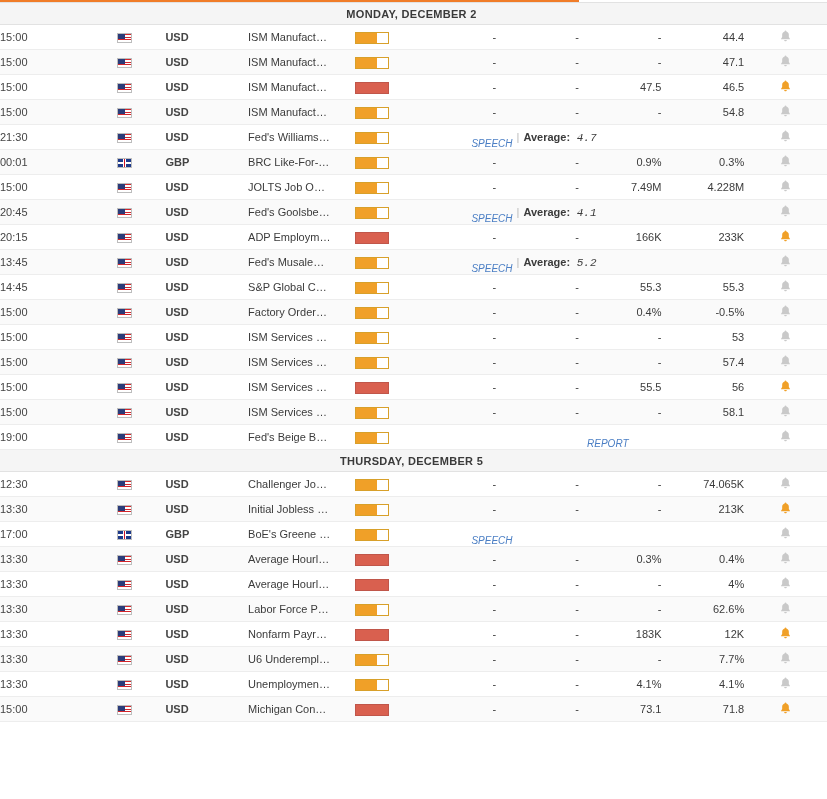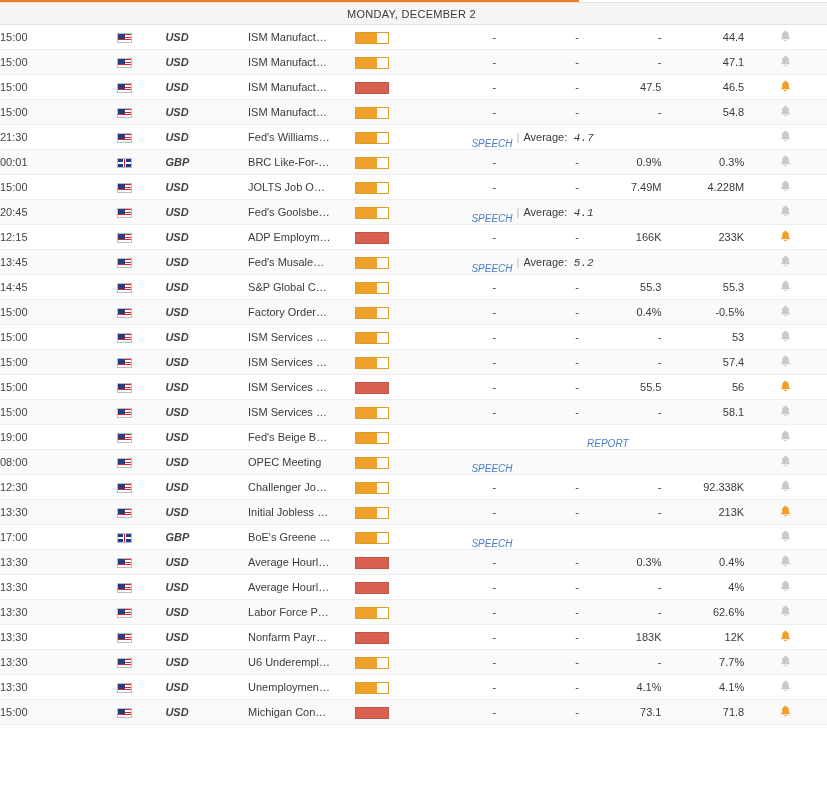--- a/index.html
+++ b/index.html
@@ -16,21 +16,21 @@
     overflow: hidden;
   }
   #calendar {
     width: 827px;
     border-collapse: collapse;
     table-layout: fixed;
   }
   .day-header td {
     background: #f5f5f5;
     text-align: center;
-    font-weight: normal;
+    font-weight: bold;
     font-size: 11px;
     color: #3a3a3a;
     letter-spacing: 0.3px;
     padding: 5px 4px 4px 0;
     border-top: 1px solid #e2e2e2;
     border-bottom: 1px solid #e2e2e2;
   }
   tr.event-row {
     height: 25px;
   }
@@ -52,21 +52,20 @@
   }
   .c-flag {
     width: 18px;
     text-align: center;
   }
   .c-cur {
     width: 26px;
     font-weight: bold;
     color: #444;
     font-size: 11px;
-    font-style: italic;
   }
   .c-event {
     padding-left: 6px;
     color: #3b3b3b;
     font-size: 11px;
     white-space: nowrap;
     overflow: hidden;
     text-overflow: ellipsis;
   }
   .c-imp {
@@ -162,21 +161,21 @@
   .tagtext {
     color: #4a7ec4;
     font-style: italic;
     font-size: 10px;
     margin-top: 12px;
   }
   .avgtext {
     color: #3b3b3b;
     font-size: 11px;
   }
-  .avgtext b { font-weight: normal; }
+  .avgtext b { font-weight: bold; }
   .avgtext i { font-style: italic; color: #3b3b3b; font-family: Liberation Mono, monospace; }
   .sep { color: #bbb; padding: 0 4px; }
 
   .bell {
     font-size: 12px;
     color: #c9c9c9;
     line-height: 1;
     cursor: pointer;
   }
   .bell.on {
@@ -320,21 +319,21 @@
             <span class="tagtext">SPEECH</span>
             <span class="sep">|</span>
             <span class="avgtext"><b>Average:</b><i> 4.1</i></span>
           </div>
         </td>
         <td class="c-bell"><span class="bell"><svg width="11" height="12" viewBox="0 0 16 18" fill="currentColor">
               <path d="M8 0.6c-.7 0-1.3.6-1.3 1.3v.5C4.5 3 3 4.9 3 7.2v3.4L1.4 13c-.3.4 0 .9.5.9h12.2c.5 0 .8-.5.5-.9L13 10.6V7.2c0-2.3-1.5-4.2-3.7-4.8v-.5c0-.7-.6-1.3-1.3-1.3zM6 15c0 1.1.9 2 2 2s2-.9 2-2H6z"></path>
             </svg></span></td>
       </tr>
       <tr class="event-row">
-        <td class="c-time">12:15</td>
+        <td class="c-time">20:15</td>
         <td class="c-flag"><span class="flag us"></span></td>
         <td class="c-cur">USD</td>
         <td class="c-event">ADP Employment Change (Nov)</td>
         <td class="c-imp"><span class="imp high"><span class="fill"></span></span></td>
         <td class="c-col">-</td>
         <td class="c-col">-</td>
         <td class="c-col">166K</td>
         <td class="c-col">233K</td>
         <td class="c-bell"><span class="bell on"><svg width="11" height="12" viewBox="0 0 16 18" fill="currentColor">
               <path d="M8 0.6c-.7 0-1.3.6-1.3 1.3v.5C4.5 3 3 4.9 3 7.2v3.4L1.4 13c-.3.4 0 .9.5.9h12.2c.5 0 .8-.5.5-.9L13 10.6V7.2c0-2.3-1.5-4.2-3.7-4.8v-.5c0-.7-.6-1.3-1.3-1.3zM6 15c0 1.1.9 2 2 2s2-.9 2-2H6z"></path>
@@ -449,78 +448,66 @@
         <td class="c-imp"><span class="imp med"><span class="fill"></span></span></td>
         <td class="c-col tag" colspan="4">
           <div style="display: flex; align-items: center; justify-content: center; padding-left: 58px;">
             <span class="tagtext">REPORT</span>
           </div>
         </td>
         <td class="c-bell"><span class="bell"><svg width="11" height="12" viewBox="0 0 16 18" fill="currentColor">
               <path d="M8 0.6c-.7 0-1.3.6-1.3 1.3v.5C4.5 3 3 4.9 3 7.2v3.4L1.4 13c-.3.4 0 .9.5.9h12.2c.5 0 .8-.5.5-.9L13 10.6V7.2c0-2.3-1.5-4.2-3.7-4.8v-.5c0-.7-.6-1.3-1.3-1.3zM6 15c0 1.1.9 2 2 2s2-.9 2-2H6z"></path>
             </svg></span></td>
       </tr>
-      <tr class="event-row alt">
-        <td class="c-time">08:00</td>
-        <td class="c-flag"><span class="flag us"></span></td>
-        <td class="c-cur">USD</td>
-        <td class="c-event">OPEC Meeting</td>
+      <tr class="day-header">
+        <td colspan="10">THURSDAY, DECEMBER 5</td>
+      </tr>
+      <tr class="event-row">
+        <td class="c-time">12:30</td>
+        <td class="c-flag"><span class="flag us"></span></td>
+        <td class="c-cur">USD</td>
+        <td class="c-event">Challenger Job Cuts (Nov)</td>
+        <td class="c-imp"><span class="imp med"><span class="fill"></span></span></td>
+        <td class="c-col">-</td>
+        <td class="c-col">-</td>
+        <td class="c-col">-</td>
+        <td class="c-col">74.065K</td>
+        <td class="c-bell"><span class="bell"><svg width="11" height="12" viewBox="0 0 16 18" fill="currentColor">
+              <path d="M8 0.6c-.7 0-1.3.6-1.3 1.3v.5C4.5 3 3 4.9 3 7.2v3.4L1.4 13c-.3.4 0 .9.5.9h12.2c.5 0 .8-.5.5-.9L13 10.6V7.2c0-2.3-1.5-4.2-3.7-4.8v-.5c0-.7-.6-1.3-1.3-1.3zM6 15c0 1.1.9 2 2 2s2-.9 2-2H6z"></path>
+            </svg></span></td>
+      </tr>
+      <tr class="event-row alt">
+        <td class="c-time">13:30</td>
+        <td class="c-flag"><span class="flag us"></span></td>
+        <td class="c-cur">USD</td>
+        <td class="c-event">Initial Jobless Claims (Nov 29)</td>
+        <td class="c-imp"><span class="imp med"><span class="fill"></span></span></td>
+        <td class="c-col">-</td>
+        <td class="c-col">-</td>
+        <td class="c-col">-</td>
+        <td class="c-col">213K</td>
+        <td class="c-bell"><span class="bell on"><svg width="11" height="12" viewBox="0 0 16 18" fill="currentColor">
+              <path d="M8 0.6c-.7 0-1.3.6-1.3 1.3v.5C4.5 3 3 4.9 3 7.2v3.4L1.4 13c-.3.4 0 .9.5.9h12.2c.5 0 .8-.5.5-.9L13 10.6V7.2c0-2.3-1.5-4.2-3.7-4.8v-.5c0-.7-.6-1.3-1.3-1.3zM6 15c0 1.1.9 2 2 2s2-.9 2-2H6z"></path>
+            </svg></span></td>
+      </tr>
+      <tr class="event-row">
+        <td class="c-time">17:00</td>
+        <td class="c-flag"><span class="flag gb"></span></td>
+        <td class="c-cur">GBP</td>
+        <td class="c-event">BoE's Greene speech</td>
         <td class="c-imp"><span class="imp med"><span class="fill"></span></span></td>
         <td class="c-col tag" colspan="4">
           <div style="display: flex; align-items: center; justify-content: flex-start; padding-left: 58px;">
             <span class="tagtext">SPEECH</span>
           </div>
         </td>
         <td class="c-bell"><span class="bell"><svg width="11" height="12" viewBox="0 0 16 18" fill="currentColor">
               <path d="M8 0.6c-.7 0-1.3.6-1.3 1.3v.5C4.5 3 3 4.9 3 7.2v3.4L1.4 13c-.3.4 0 .9.5.9h12.2c.5 0 .8-.5.5-.9L13 10.6V7.2c0-2.3-1.5-4.2-3.7-4.8v-.5c0-.7-.6-1.3-1.3-1.3zM6 15c0 1.1.9 2 2 2s2-.9 2-2H6z"></path>
             </svg></span></td>
       </tr>
-      <tr class="event-row">
-        <td class="c-time">12:30</td>
-        <td class="c-flag"><span class="flag us"></span></td>
-        <td class="c-cur">USD</td>
-        <td class="c-event">Challenger Job Cuts (Nov)</td>
-        <td class="c-imp"><span class="imp med"><span class="fill"></span></span></td>
-        <td class="c-col">-</td>
-        <td class="c-col">-</td>
-        <td class="c-col">-</td>
-        <td class="c-col">92.338K</td>
-        <td class="c-bell"><span class="bell"><svg width="11" height="12" viewBox="0 0 16 18" fill="currentColor">
-              <path d="M8 0.6c-.7 0-1.3.6-1.3 1.3v.5C4.5 3 3 4.9 3 7.2v3.4L1.4 13c-.3.4 0 .9.5.9h12.2c.5 0 .8-.5.5-.9L13 10.6V7.2c0-2.3-1.5-4.2-3.7-4.8v-.5c0-.7-.6-1.3-1.3-1.3zM6 15c0 1.1.9 2 2 2s2-.9 2-2H6z"></path>
-            </svg></span></td>
-      </tr>
-      <tr class="event-row alt">
-        <td class="c-time">13:30</td>
-        <td class="c-flag"><span class="flag us"></span></td>
-        <td class="c-cur">USD</td>
-        <td class="c-event">Initial Jobless Claims (Nov 29)</td>
-        <td class="c-imp"><span class="imp med"><span class="fill"></span></span></td>
-        <td class="c-col">-</td>
-        <td class="c-col">-</td>
-        <td class="c-col">-</td>
-        <td class="c-col">213K</td>
-        <td class="c-bell"><span class="bell on"><svg width="11" height="12" viewBox="0 0 16 18" fill="currentColor">
-              <path d="M8 0.6c-.7 0-1.3.6-1.3 1.3v.5C4.5 3 3 4.9 3 7.2v3.4L1.4 13c-.3.4 0 .9.5.9h12.2c.5 0 .8-.5.5-.9L13 10.6V7.2c0-2.3-1.5-4.2-3.7-4.8v-.5c0-.7-.6-1.3-1.3-1.3zM6 15c0 1.1.9 2 2 2s2-.9 2-2H6z"></path>
-            </svg></span></td>
-      </tr>
-      <tr class="event-row">
-        <td class="c-time">17:00</td>
-        <td class="c-flag"><span class="flag gb"></span></td>
-        <td class="c-cur">GBP</td>
-        <td class="c-event">BoE's Greene speech</td>
-        <td class="c-imp"><span class="imp med"><span class="fill"></span></span></td>
-        <td class="c-col tag" colspan="4">
-          <div style="display: flex; align-items: center; justify-content: flex-start; padding-left: 58px;">
-            <span class="tagtext">SPEECH</span>
-          </div>
-        </td>
-        <td class="c-bell"><span class="bell"><svg width="11" height="12" viewBox="0 0 16 18" fill="currentColor">
-              <path d="M8 0.6c-.7 0-1.3.6-1.3 1.3v.5C4.5 3 3 4.9 3 7.2v3.4L1.4 13c-.3.4 0 .9.5.9h12.2c.5 0 .8-.5.5-.9L13 10.6V7.2c0-2.3-1.5-4.2-3.7-4.8v-.5c0-.7-.6-1.3-1.3-1.3zM6 15c0 1.1.9 2 2 2s2-.9 2-2H6z"></path>
-            </svg></span></td>
-      </tr>
       <tr class="event-row alt">
         <td class="c-time">13:30</td>
         <td class="c-flag"><span class="flag us"></span></td>
         <td class="c-cur">USD</td>
         <td class="c-event">Average Hourly Earnings (MoM) (Nov)</td>
         <td class="c-imp"><span class="imp high"><span class="fill"></span></span></td>
         <td class="c-col">-</td>
         <td class="c-col">-</td>
         <td class="c-col">0.3%</td>
         <td class="c-col">0.4%</td>

